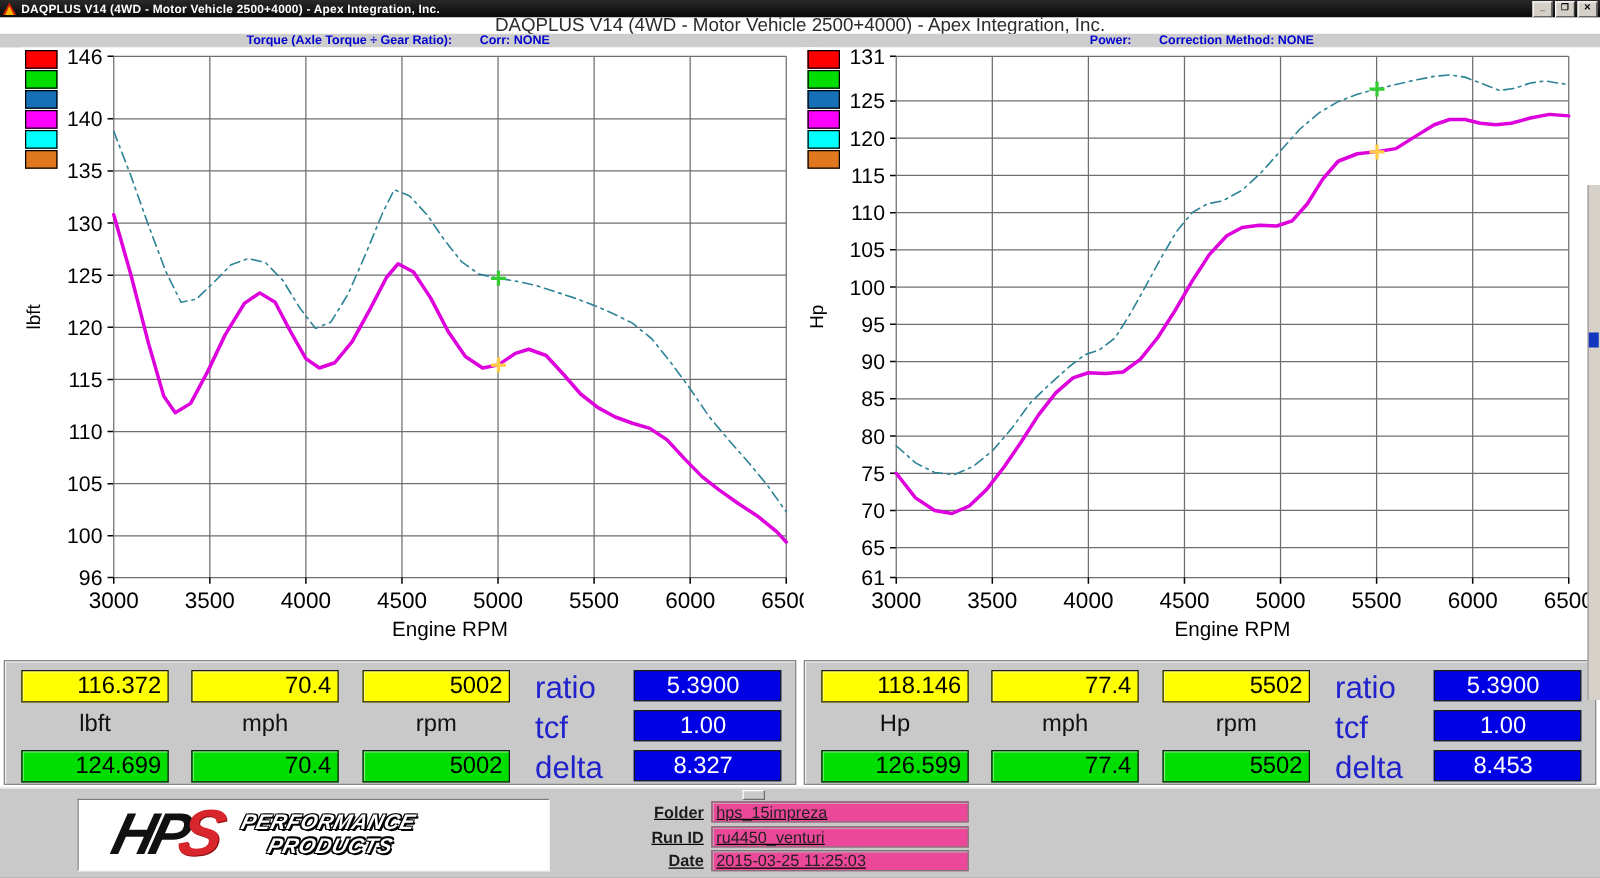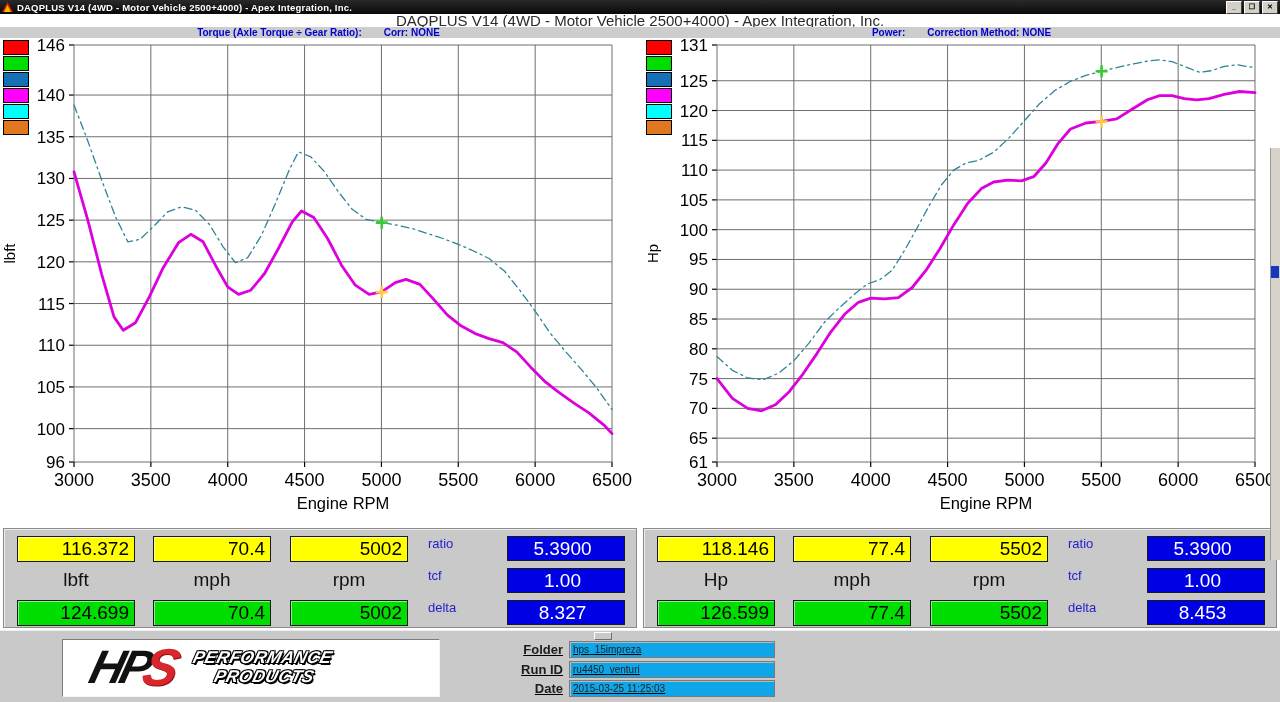--- a/index.html
+++ b/index.html
@@ -21,39 +21,39 @@
 
   
   .subheader-row{position:absolute;left:0;top:27px;width:1280px;height:11px;background:#cdcdcd;}
   .subheader{position:absolute;top:0;height:11px;font-size:10px;font-weight:bold;color:#0000cc;
              display:flex;justify-content:center;align-items:center;gap:22px;white-space:nowrap;}
   .subheader.left{left:0;width:637px;}
   .subheader.right{left:643px;width:637px;}
 
   
   .chart-panel{position:absolute;top:38px;width:637px;height:487px;background:#fff;}
-  .chart-panel.left{left:0;}
+  .chart-panel.left{left:17px;}
   .chart-panel.right{left:643px;}
   .swatches{position:absolute;left:3px;top:2px;display:flex;flex-direction:column;gap:1px;}
   .swatch{width:26px;height:15px;border:1px solid #000;box-sizing:border-box;}
   .chart-svg{position:absolute;left:0;top:0;}
 
   
   .readout{position:absolute;top:528px;width:634px;height:100px;background:#c9c9c9;
            border:1px solid #8a8a8a;box-sizing:border-box;box-shadow:inset 1px 1px 0 #efefef;}
   .readout.left{left:3px;}
   .readout.right{left:643px;}
   .val-box{position:absolute;width:118px;height:26px;border:1px solid #1a1a1a;box-sizing:border-box;
            font-size:19px;line-height:24px;text-align:right;padding-right:5px;color:#000;
            box-shadow:inset 1px 1px 0 rgba(255,255,255,.55);}
   .val-box.yellow{background:#ffff00;top:7px;}
   .val-box.green{background:#00dd00;top:71px;}
   .unit-label{position:absolute;top:40px;width:118px;text-align:center;font-size:19px;color:#111;}
   .c0{left:13px}.c1{left:149px}.c2{left:286px}
-  .param-label{position:absolute;left:424px;width:70px;font-size:13px;color:#2222cc;}
+  .param-label{position:absolute;left:424px;width:70px;font-size:25px;color:#2222cc;}
   .blue-box{position:absolute;left:503px;width:118px;height:25px;background:#0000e4;border:1px solid #1a1a1a;
             box-sizing:border-box;font-size:19px;line-height:23px;text-align:center;padding-right:7px;color:#fff;}
   .r0{top:7px}.r1{top:39px}.r2{top:71px}
 
   
   .footer{position:absolute;left:0;top:630px;width:1280px;height:72px;background:#c9c9c9;border-top:1px solid #efefef;}
   .splitter-notch{position:absolute;left:594px;top:1px;width:16px;height:6px;background:#c9c9c9;
                   border:1px solid;border-color:#fff #707070 #707070 #fff;}
   .logo-panel{position:absolute;top:8px;height:58px;background:#fff;border:1px solid;
               border-color:#7d7d7d #f5f5f5 #f5f5f5 #7d7d7d;box-sizing:border-box;overflow:hidden;}
@@ -75,23 +75,23 @@
   .dyna-text{position:absolute;left:0;top:-4px;font-size:37px;font-weight:bold;font-style:italic;
              letter-spacing:-1px;white-space:nowrap;}
   .dyna-red{color:#d42a28;text-shadow:1px 1px 0 #7d1413;}
   .dyna-blue{color:#1d3d96;text-shadow:1px 1px 0 #0c1c4d;}
   .dyna-sub{position:absolute;left:88px;top:34px;font-size:8px;color:#9a9a9a;letter-spacing:5px;white-space:nowrap;}
 
   .run-form{position:absolute;left:445px;top:8px;width:410px;height:60px;}
   .form-row{position:absolute;left:0;height:17px;display:flex;align-items:center;text-decoration:underline;}
   .form-row.f0{top:2px}.form-row.f1{top:22px}.form-row.f2{top:41px}
   .form-label{width:118px;text-align:right;font-size:13px;font-weight:bold;color:#1c1c1c;padding-right:6px;}
-  .form-input{width:198px;height:15px;background:#0ea5e9;border:1px solid #7a7a7a;
+  .form-input{width:198px;height:15px;background:#ec4899;border:1px solid #7a7a7a;
               box-shadow:inset 1px 1px 0 #b8b8b8;font-family:"Liberation Sans",sans-serif;
-              font-size:10px;color:#222;padding:0 3px;}
+              font-size:13px;color:#222;padding:0 3px;}
 
   
   .right-strip{position:absolute;right:0;top:148px;width:9px;height:412px;background:#d6d2ca;border-left:1px solid #9a9a9a;}
   .right-strip-blue{position:absolute;right:1px;top:266px;width:8px;height:12px;background:#1236bd;}
 </style>
 </head>
 <body>
 
 <div id="screen">
 

